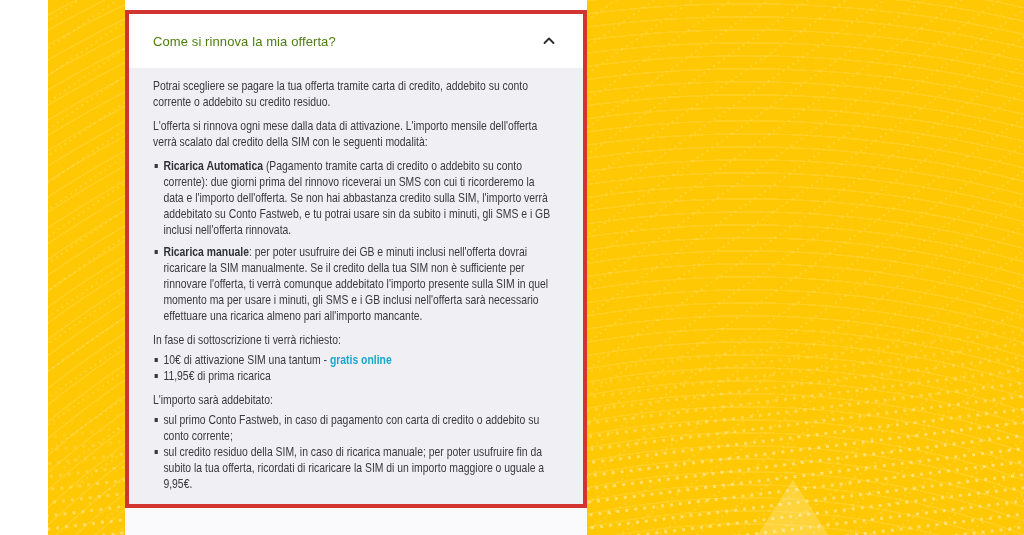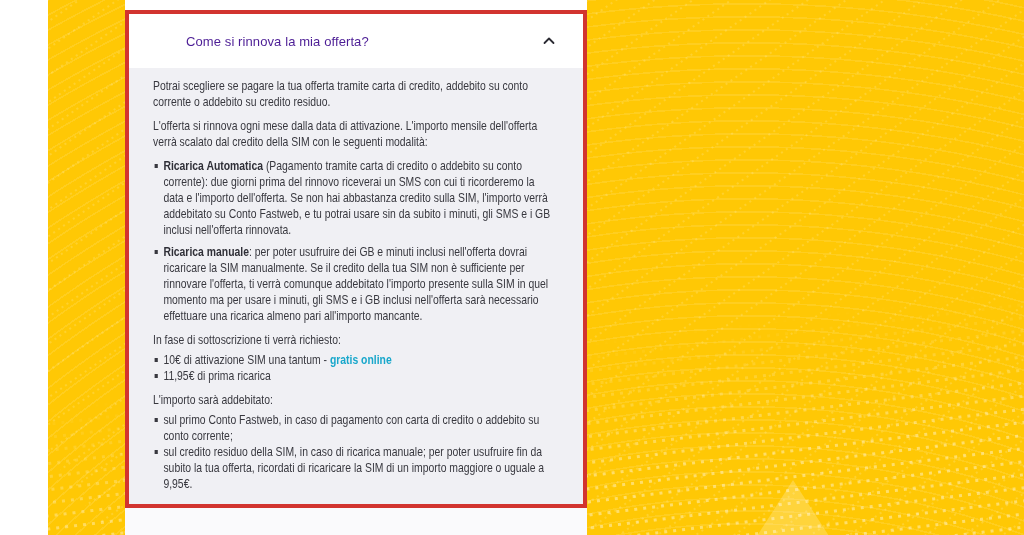--- a/index.html
+++ b/index.html
@@ -32,21 +32,21 @@
   }
 
   
   .faq-column { position:absolute; left:125px; top:0; width:462px; height:535px; background:#ffffff; }
   .strip-below { position:absolute; left:0; bottom:0; width:462px; height:27px; background:#fafafc; }
 
   .faq-item { position:absolute; left:0; top:10px; width:462px; height:498px;
      border:4px solid #d2342f; background:#ffffff; overflow:hidden; }
   .faq-header { height:54px; background:#ffffff; display:flex; align-items:center;
      justify-content:space-between; padding:0 26px 0 24px; cursor:pointer; }
-  .faq-question { font-size:13px; font-weight:500; color:#4c1d95; letter-spacing:0.1px;margin-left:33px; }
+  .faq-question { font-size:13px; font-weight:500; color:#4d7c0f; letter-spacing:0.1px; }
   .chevron { width:16px; height:16px; flex:0 0 auto; }
 
   .faq-body { height:500px; background:#f0f0f4; padding:10px 24px 0 24px; overflow:hidden; }
   .faq-body-inner { width:500px; transform:scaleX(0.80); transform-origin:0 0;
      font-size:13px; line-height:16px; color:#38383f; }
 
   .faq-body-inner p { margin:0 0 8px; }
   .faq-body-inner p.tight { margin:0 0 4px; }
   ul { list-style:none; margin:0 0 8px; }
   ul.loose { margin:0 0 8px; }

